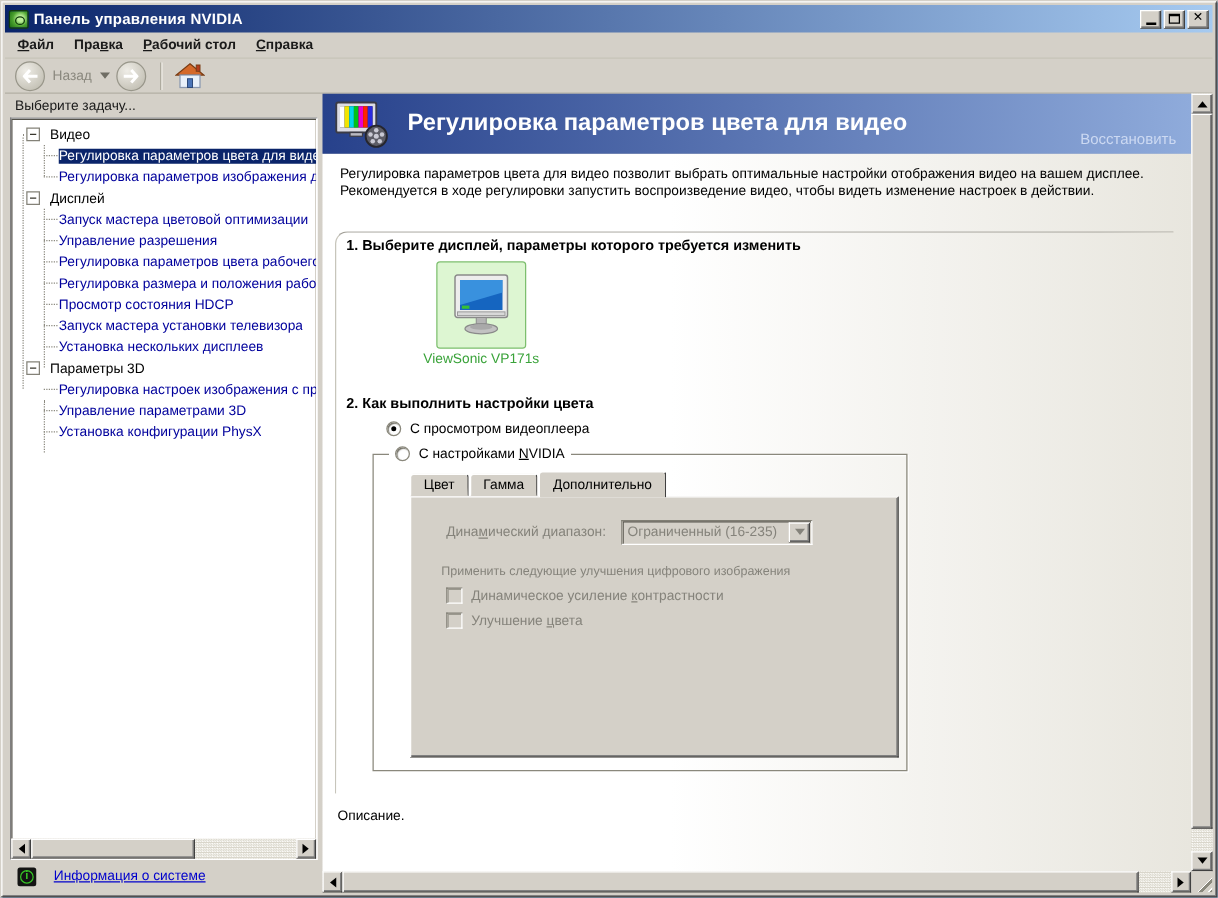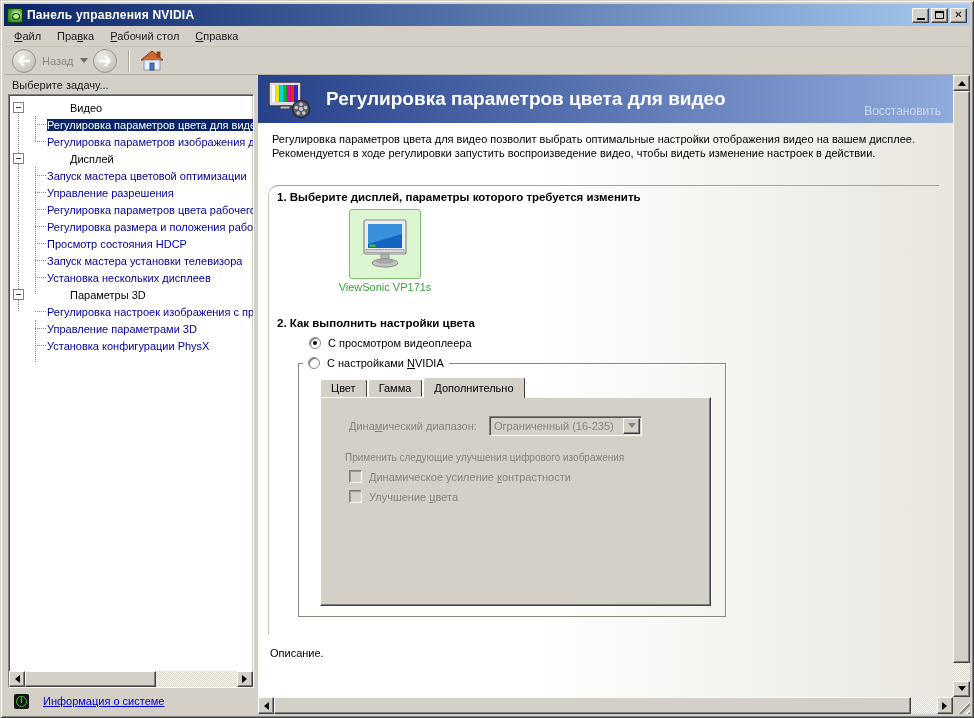--- a/index.html
+++ b/index.html
@@ -16,39 +16,39 @@
   .titlebar .title { color:#fff; font-weight:bold; font-size:12px; letter-spacing:.2px; flex:1; white-space:nowrap; overflow:hidden; }
   .winbtns { display:flex; gap:2px; }
   .wbtn { width:17px; height:15px; background:#d4d0c8; border:1px solid; border-color:#fff #404040 #404040 #fff;
     box-shadow:inset -1px -1px 0 #808080; display:flex; align-items:center; justify-content:center; }
   .glyph-min { width:8px; height:2px; background:#000; margin-top:7px; }
   .glyph-max { width:9px; height:8px; border:1px solid #000; border-top-width:2px; }
   .glyph-x { font-size:10px; font-weight:bold; color:#000; line-height:1; }
 
   
   .menubar { height:21px; display:flex; align-items:center; padding-left:2px; font-size:11px; border-bottom:1px solid #c6c3b8; flex:none; }
-  .mitem { padding:3px 8px; color:#1a1a1a; }
+  .mitem { padding:3px 8px; color:#1a1a1a;font-weight:bold; }
   .u { text-decoration:underline; }
   .toolbar { height:28px; display:flex; align-items:center; padding-left:8px; gap:5px; border-bottom:1px solid #b2afa4; flex:none; }
   .navbtn { width:24px; height:24px; border-radius:50%; border:1px solid #98968a;
     background:radial-gradient(circle at 35% 30%, #efede7, #b9b6a9); display:flex; align-items:center; justify-content:center; }
   .back-label { font-size:11px; color:#8a887e; margin:0 1px; }
   .caret { width:0; height:0; border:4px solid transparent; border-top:5px solid #6f6d64; margin-top:4px; }
   .tsep { width:1px; height:22px; background:#aeab9f; margin:0 6px; box-shadow:1px 0 0 #f4f2ec; }
 
   
   .bodyrow { flex:1; display:flex; min-height:0; }
   .sidebar { width:254px; flex:none; display:flex; flex-direction:column; padding:0 4px; }
   .side-heading { font-size:11px; color:#1a1a1a; padding:4px 2px 3px 4px; flex:none; }
   .treebox { flex:1; background:#fff; border:1px solid; border-color:#808080 #fff #fff #808080;
     box-shadow:inset 1px 1px 0 #55534b, inset -1px -1px 0 #d4d0c8; display:flex; flex-direction:column; min-height:0; overflow:hidden; }
   .treeview { flex:1; position:relative; padding-top:4px; overflow:hidden; }
   .vline { position:absolute; width:0; border-left:1px dotted #8c8a80; }
   .trow { height:17px; display:flex; align-items:center; position:relative; font-size:11px; white-space:nowrap; }
-  .trow.group { padding-left:4px; color:#000;gap:38px; }
+  .trow.group { padding-left:12px; color:#000; }
   .exp { width:11px; height:11px; flex:none; background:#fff; border:1px solid #848278; margin-right:8px; position:relative; z-index:1; }
   .exp::after { content:""; position:absolute; left:2px; top:4px; width:5px; height:1px; background:#3a382f; }
   .trow.leaf { padding-left:38px; color:#00009c; cursor:pointer; }
   .trow.leaf::before { content:""; position:absolute; left:26px; top:8px; width:11px; border-top:1px dotted #8c8a80; }
   .tl { white-space:nowrap; overflow:hidden; }
   .trow.sel .tl { flex:1; background:#0a246a; color:#fff; }
 
   .hsb { height:16px; display:flex; flex:none; background:#e9e6dd;
     background-image:repeating-conic-gradient(#fbfaf7 0% 25%, #d9d6cb 25% 50%); background-size:2px 2px; }
   .sbtn { width:16px; height:16px; flex:none; background:#d4d0c8; border:1px solid; border-color:#fff #404040 #404040 #fff;
@@ -81,21 +81,21 @@
   .section { margin:0 14px 0 10px; height:450px; border-top:1px solid #a3a199; border-left:1px solid #c7c5bb; border-top-left-radius:10px; padding:5px 0 0 8px; position:relative; }
   .sec-title { font-size:11.5px; font-weight:bold; color:#000; }
   .display-pick { margin:6px 0 0 56px; width:104px; text-align:center; }
   .display-tile { width:72px; height:70px; margin:0 auto; background:#ddf6d2; border:1px solid #7dbf6e; border-radius:3px; display:flex; align-items:center; justify-content:center; cursor:pointer; }
   .display-name { font-size:11px; color:#3aa33a; margin-top:2px; white-space:nowrap; }
   .s2-title { margin-top:24px; }
   .radio-row { display:flex; align-items:center; gap:7px; margin:8px 0 0 32px; font-size:11px; color:#000; }
   .radio { width:12px; height:12px; border-radius:50%; background:#fff; border:1px solid #8a887c; box-shadow:inset 1px 1px 1px #6f6d63; position:relative; flex:none; }
   .radio.checked::after { content:""; position:absolute; left:3px; top:3px; width:4px; height:4px; border-radius:50%; background:#000; }
 
-  fieldset.groupbox { margin:8px 0 0 21px; width:428px; border:1px solid #8a887c; box-shadow:inset 1px 1px 0 #fff, 1px 1px 0 #fff; padding:0 0 10px 0; }
+  fieldset.groupbox { margin:8px 0 0 21px; width:428px; border:1px solid #8a887c; box-shadow:inset 1px 1px 0 #fff, 1px 1px 0 #fff; padding:0 0 10px 8px; }
   legend.gb-legend { display:flex; align-items:center; gap:7px; margin-left:4px; padding:0 5px; font-size:11px; color:#000; }
   .tabs { display:flex; align-items:flex-end; margin:8px 0 0 21px; position:relative; z-index:2; }
   .tab { height:18px; padding:2px 10px 0; font-size:11px; color:#000; background:#d4d0c8; border:1px solid; border-color:#fff #404040 transparent #fff; border-top-left-radius:3px; border-top-right-radius:3px; margin-right:1px; }
   .tab.active { height:21px; padding-top:4px; margin-bottom:-1px; border-bottom:none; z-index:3; }
   .tabpanel { position:relative; margin-left:21px; width:391px; height:209px; background:#d4d0c8; border:1px solid; border-color:#fff #404040 #404040 #fff; box-shadow:inset -1px -1px 0 #808080; z-index:1; }
   .dis { color:#85837b; }
   .range-row { position:absolute; left:28px; top:18px; display:flex; align-items:center; font-size:11px; }
   .range-row .dlabel { width:140px; }
   .combo { width:153px; height:20px; background:#d4d0c8; border:1px solid; border-color:#807e74 #fff #fff #807e74; box-shadow:inset 1px 1px 0 #55534b; display:flex; align-items:center; }
   .combo-text { flex:1; font-size:11px; color:#85837b; padding-left:4px; white-space:nowrap; overflow:hidden; }

